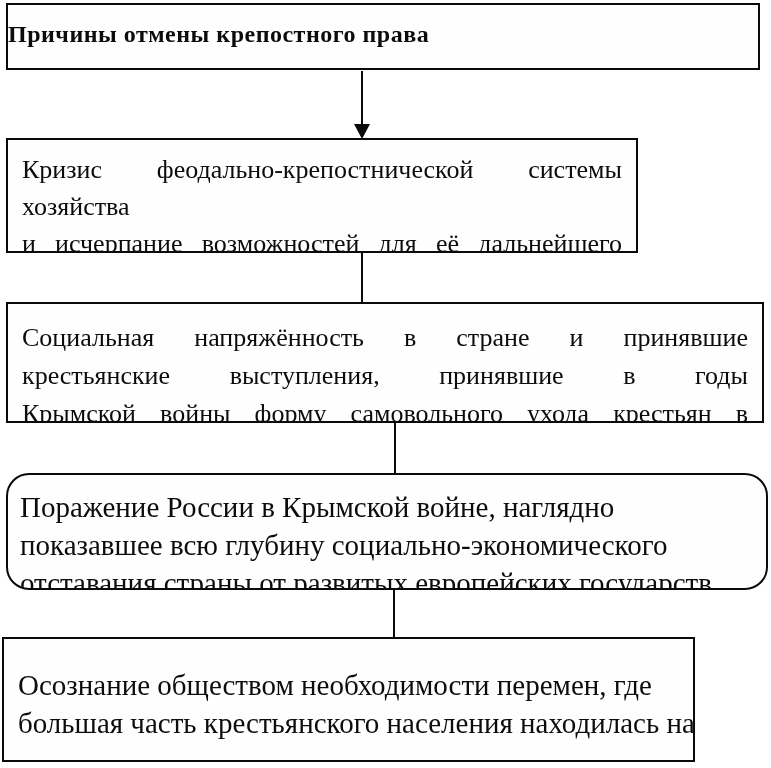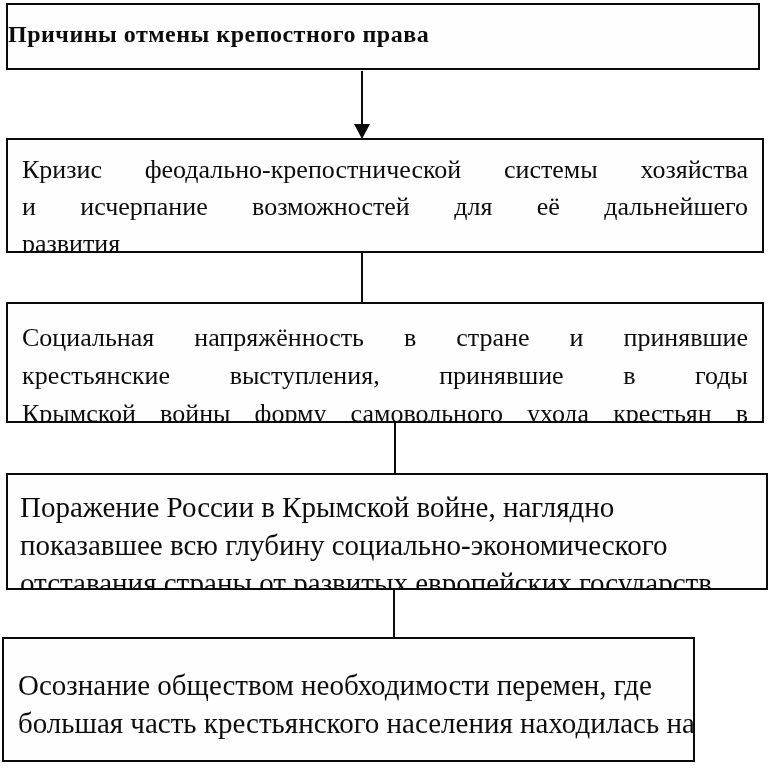--- a/index.html
+++ b/index.html
@@ -46,34 +46,35 @@
     white-space: normal;
     text-align: justify;
     text-align-last: justify;
     -moz-text-align-last: justify;
   }
   .left-line {
     text-align: left;
     text-align-last: left;
   }
   #box-crisis {
-    left: 6px; top: 138px; width: 758px; height: 115px;
+    left: 6px; top: 138px; width: 632px; height: 115px;
     padding: 11px 14px 0 14px;
     line-height: 37px;
   }
   #box-tension {
     left: 6px; top: 302px; width: 758px; height: 121px;
     padding: 15px 14px 0 14px;
     line-height: 38px;
   }
   #box-defeat {
     left: 6px; top: 473px; width: 762px; height: 117px;
     padding: 13px 12px 0 12px;
     font-size: 29px;
     line-height: 38px;
+    border-radius: 23px;
   }
   #box-awareness {
     left: 2px; top: 637px; width: 693px; height: 125px;
     padding: 27px 14px 0 14px;
     font-size: 29px;
     line-height: 38px;
   }
   .vline {
     position: absolute;
     width: 2px;

